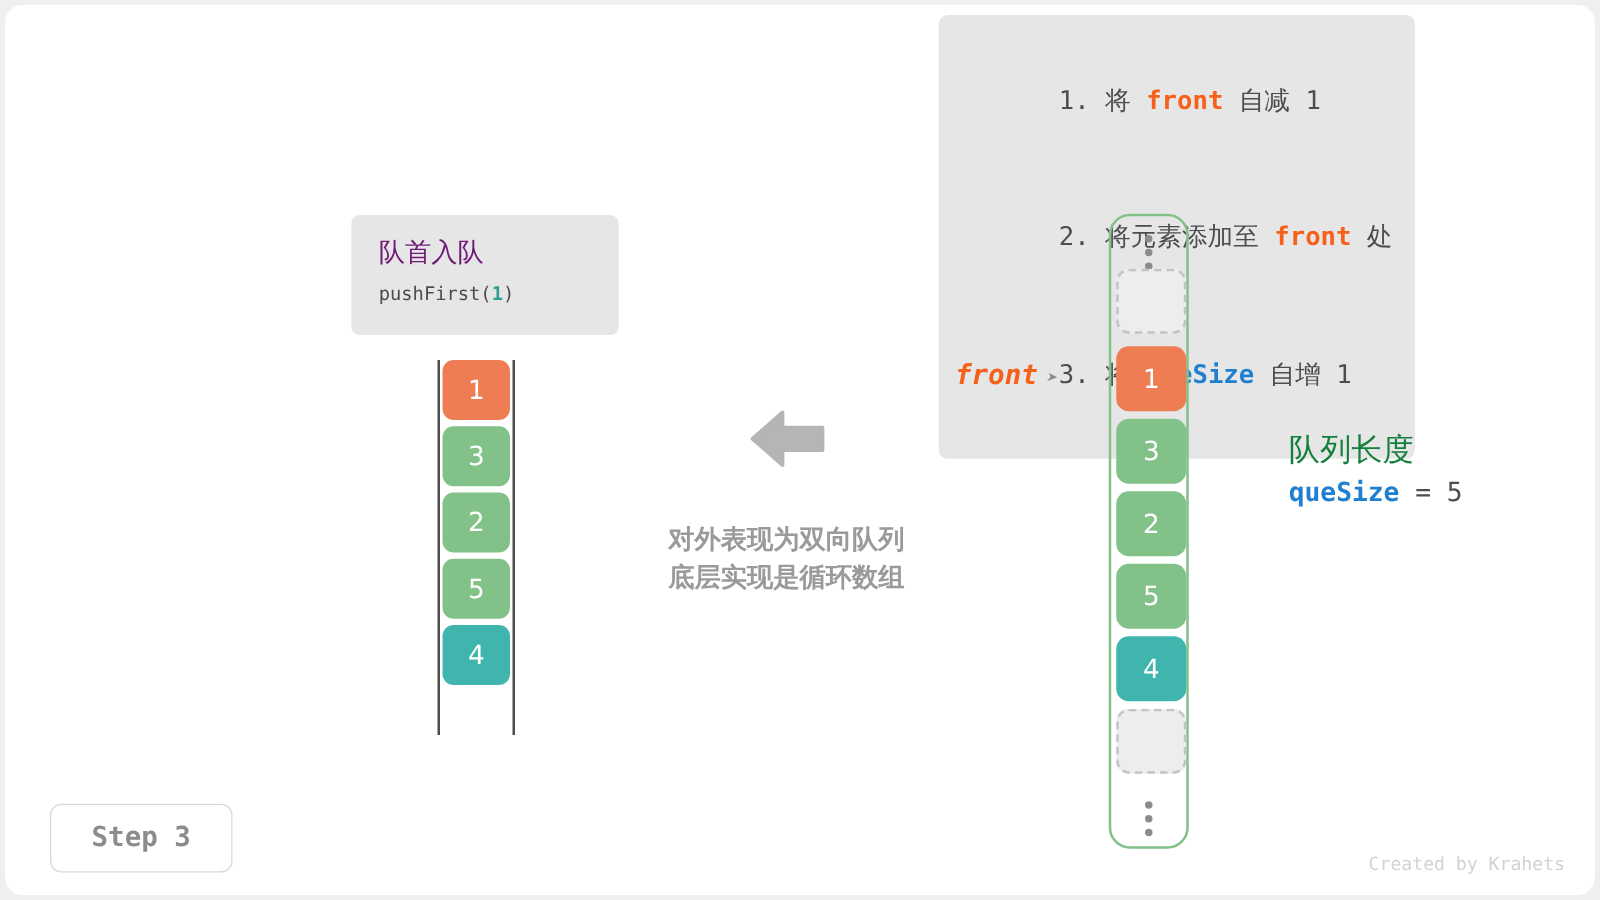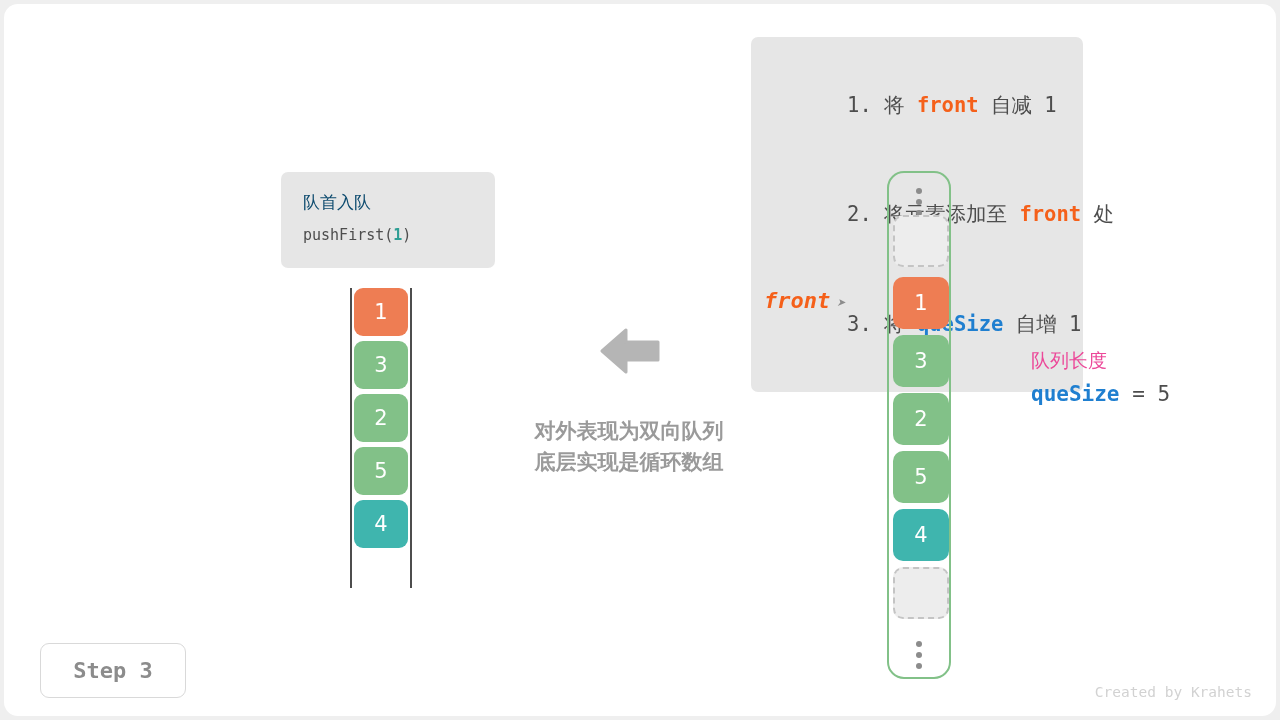--- a/index.html
+++ b/index.html
@@ -20,22 +20,22 @@
   
   .abs { position: absolute; }
 
   
   .gray-box {
     background: #e6e6e6;
     border-radius: 7px;
     padding: 13px 22px;
   }
   .steps-box {
-    left: 747px; top: 33px;
-    width: 332px;
+    left: 747px; top: 8px;
+    width: 381px;
   }
   .steps-box .line {
     font-family: "DejaVu Sans Mono", "Liberation Mono", monospace;
     font-size: 20.5px;
     line-height: 36.5px;
     color: #4d4d4d;
     white-space: pre;
   }
   .kw-front {
     color: #f5601a;
@@ -47,22 +47,22 @@
     font-weight: bold;
     font-family: "DejaVu Sans Mono", "Liberation Mono", monospace;
   }
 
   .op-box {
     left: 277px; top: 168px;
     width: 214px;
     padding: 14px 22px 16px 22px;
   }
   .op-box .t1 {
-    font-size: 17px;
-    color: #0c4a6e;
+    font-size: 21px;
+    color: #701a75;
     line-height: 32px;
     font-family: "DejaVu Sans", "Liberation Sans", sans-serif;
   }
   .op-box .t2 {
     font-family: "DejaVu Sans Mono", "Liberation Mono", monospace;
     font-size: 15px;
     color: #4d4d4d;
     line-height: 34px;
     white-space: pre;
   }
@@ -146,21 +146,21 @@
     font-size: 22px;
     color: #f5601a;
     white-space: nowrap;
     font-style: italic;
   }
   .ptr-arrow { color: #8c8c8c; font-size: 15px; margin-left: 6px; font-weight: normal; }
 
   
   #size-note { left: 1027px; top: 340px; }
   #size-note .t1 {
-    font-size: 19px; color: #ec4899; line-height: 32px;
+    font-size: 25px; color: #15803d; line-height: 32px;
     font-family: "DejaVu Sans", "Liberation Sans", sans-serif;
   }
   #size-note .t2 {
     font-family: "DejaVu Sans Mono", "Liberation Mono", monospace;
     font-size: 21px; color: #4d4d4d; line-height: 36px;
     white-space: pre;
   }
 
   
   #step-badge {

